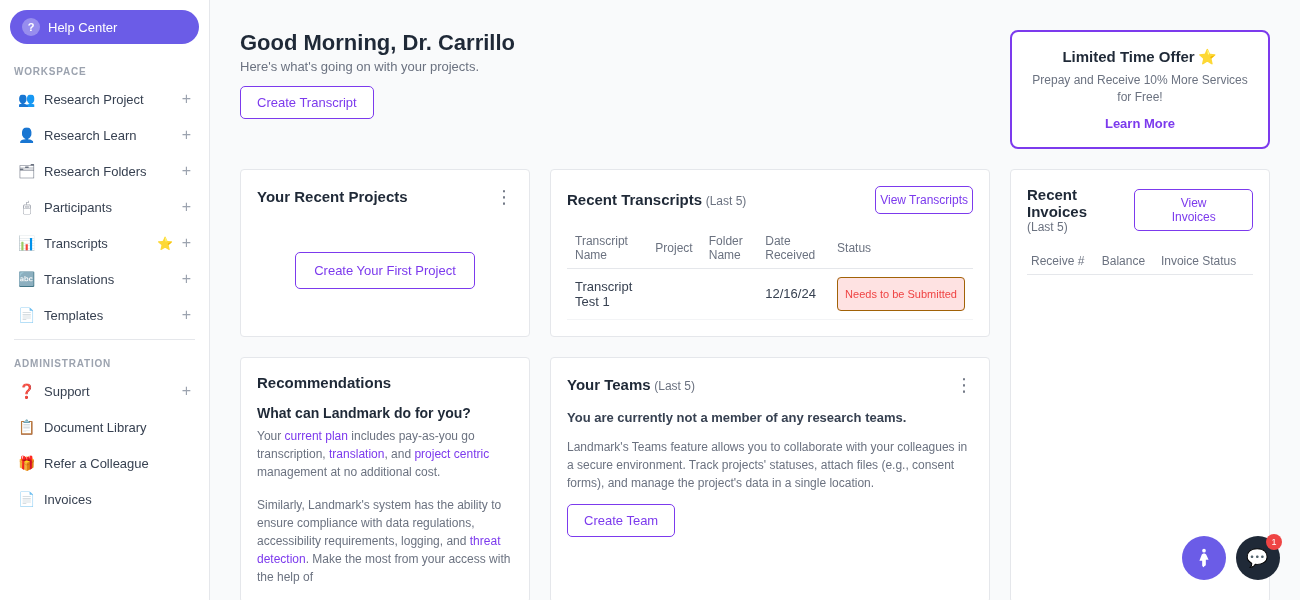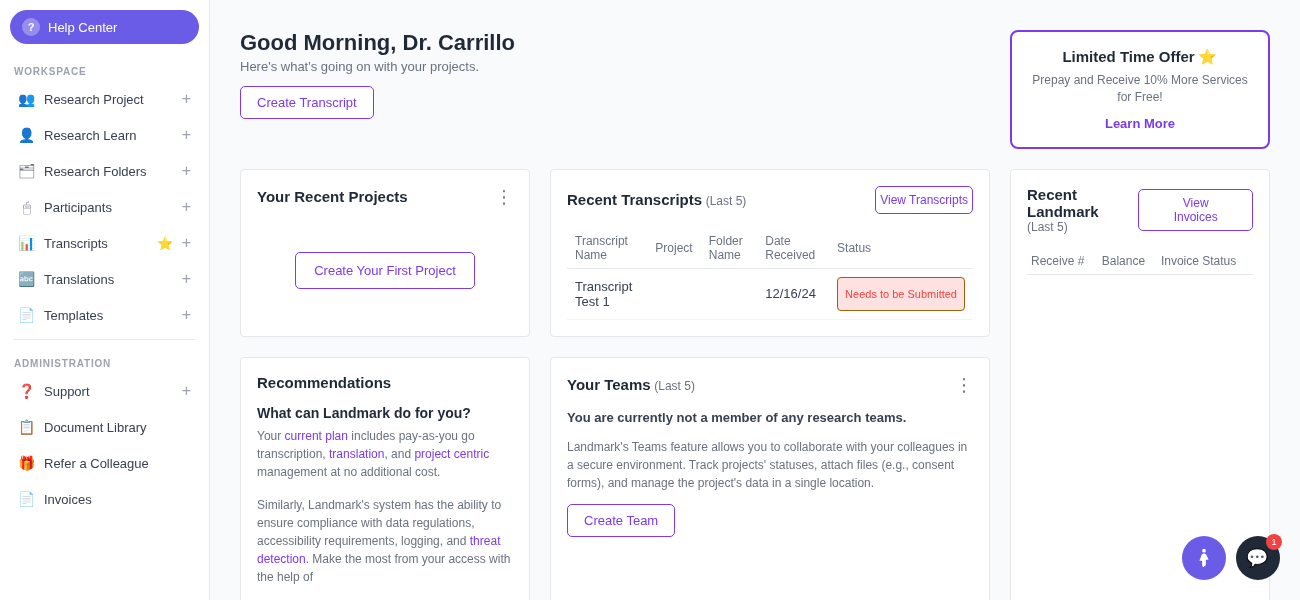--- a/index.html
+++ b/index.html
@@ -385,21 +385,21 @@
               <span class="status-badge-red">Needs to be Submitted</span>
             </td>
           </tr>
         </tbody>
       </table>
     </div>
 
     <div class="card invoices-card">
       <div class="card-header">
         <div>
-          <div class="card-title">Recent Landmark</div>
+          <div class="card-title">Recent Invoices</div>
           <div class="card-subtitle">(Last 5)</div>
         </div>
         <button class="view-invoices-btn">View Invoices</button>
       </div>
       <table>
         <thead>
           <tr>
             <th class="invoice-th">Receive #</th>
             <th class="invoice-th">Balance</th>
             <th class="invoice-th">Invoice Status</th>

